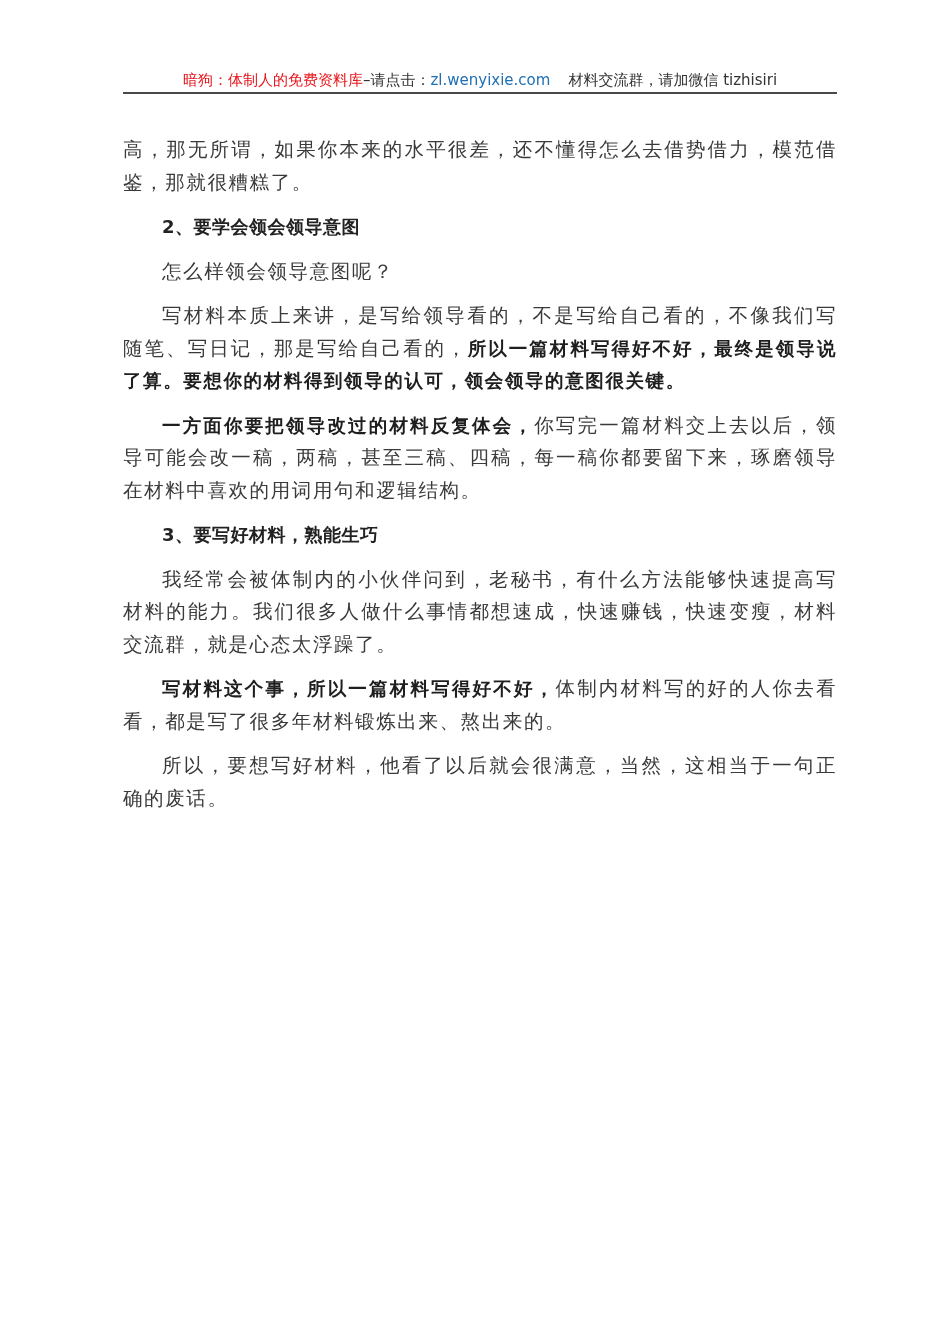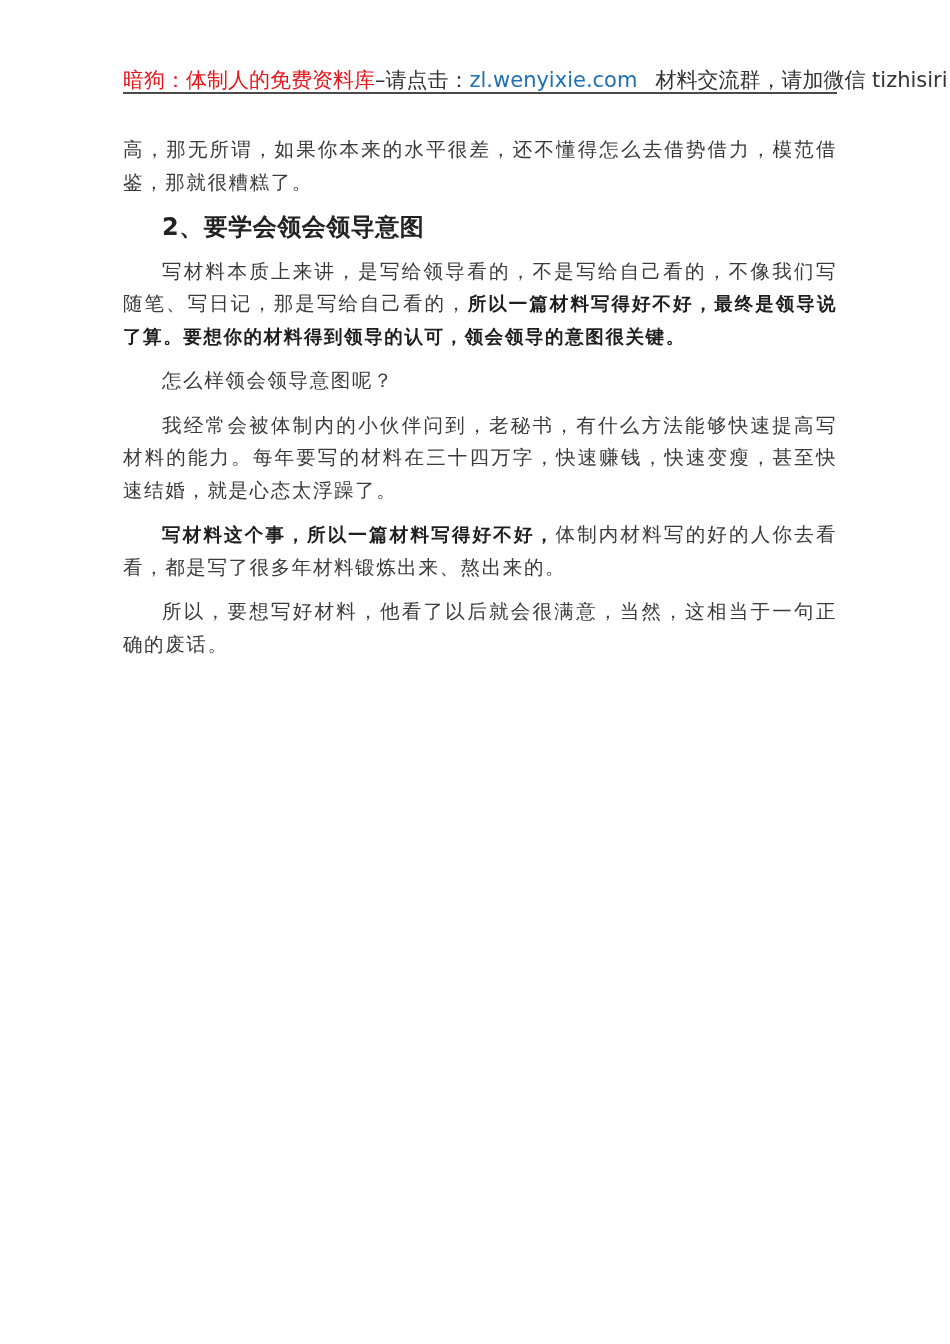--- a/index.html
+++ b/index.html
@@ -1,42 +1,44 @@
 <!DOCTYPE html>
 <html><head>
 <meta charset="utf-8">
 <style>
   html, body { margin: 0; padding: 0; background: #ffffff; }
   body { width: 950px; height: 1344px; position: relative; overflow: hidden;
          font-family: "DejaVu Serif", "Liberation Serif", serif; color: #3a3a3a; }
   .header { position: absolute; left: 123px; top: 68px; width: 714px; height: 24px;
-            font-family: "DejaVu Sans", "Liberation Sans", sans-serif; font-size: 21px;
+            font-family: "DejaVu Sans", "Liberation Sans", sans-serif; font-size: 15px;
             white-space: nowrap; text-align: center; line-height: 24px; }
   .header .red { color: #e8141b; }
   .header .dark { color: #333333; }
   .header .blue { color: #1f6fb4; }
   .header .gap { display: inline-block; width: 18px; }
   .rule { position: absolute; left: 123px; top: 92px; width: 714px; height: 2px; background: #4a4a4a; }
   .content { position: absolute; left: 123px; top: 134px; width: 714px; }
   .p { margin: 0 0 12px 0; font-size: 19.5px; line-height: 32.5px; text-align: justify;
        text-indent: 39px; letter-spacing: 1.6px; }
   .p.noindent { text-indent: 0; }
   .h { font-weight: bold; color: #222; font-family: "DejaVu Sans", "Liberation Sans", sans-serif;
-       font-size: 24px; letter-spacing: 0.5px; }
+       font-size: 18px; letter-spacing: 0.5px; }
   b { color: #1e1e1e; font-family: "DejaVu Sans", "Liberation Sans", sans-serif; font-size: 18.5px; letter-spacing: 1.6px; }
 </style>
 </head>
 <body>
 
 <div class="header">
   <span class="red">暗狗：体制人的免费资料库</span><span class="dark">–请点击：</span><span class="blue">zl.wenyixie.com</span><span class="gap"></span><span class="dark">材料交流群，请加微信 tizhisiri</span>
 </div>
 <div class="rule"></div>
 
 <div class="content">
   <p class="p noindent">高，那无所谓，如果你本来的水平很差，还不懂得怎么去借势借力，模范借鉴，那就很糟糕了。</p>
   <p class="p h">2、要学会领会领导意图</p>
+  <p class="p">怎么样领会领导意图呢？</p>
   <p class="p"><span>写材料本质上来讲，是写给领导看的，不是写给自己看的，不像我们写随笔、写日记，那是写给自己看的，</span><b>所以一篇材料写得好不好，最终是领导说了算。要想你的材料得到领导的认可，领会领导的意图很关键。</b></p>
-  <p class="p">怎么样领会领导意图呢？</p>
-  <p class="p">我经常会被体制内的小伙伴问到，老秘书，有什么方法能够快速提高写材料的能力。每年要写的材料在三十四万字，快速赚钱，快速变瘦，甚至快速结婚，就是心态太浮躁了。</p>
+  <p class="p"><b>一方面你要把领导改过的材料反复体会，</b><span>你写完一篇材料交上去以后，领导可能会改一稿，两稿，甚至三稿、四稿，每一稿你都要留下来，琢磨领导在材料中喜欢的用词用句和逻辑结构。</span></p>
+  <p class="p h">3、要写好材料，熟能生巧</p>
+  <p class="p">我经常会被体制内的小伙伴问到，老秘书，有什么方法能够快速提高写材料的能力。我们很多人做什么事情都想速成，快速赚钱，快速变瘦，材料交流群，就是心态太浮躁了。</p>
   <p class="p"><b>写材料这个事，所以一篇材料写得好不好，</b><span>体制内材料写的好的人你去看看，都是写了很多年材料锻炼出来、熬出来的。</span></p>
   <p class="p">所以，要想写好材料，他看了以后就会很满意，当然，这相当于一句正确的废话。</p>
 </div>
 
 </body></html>

